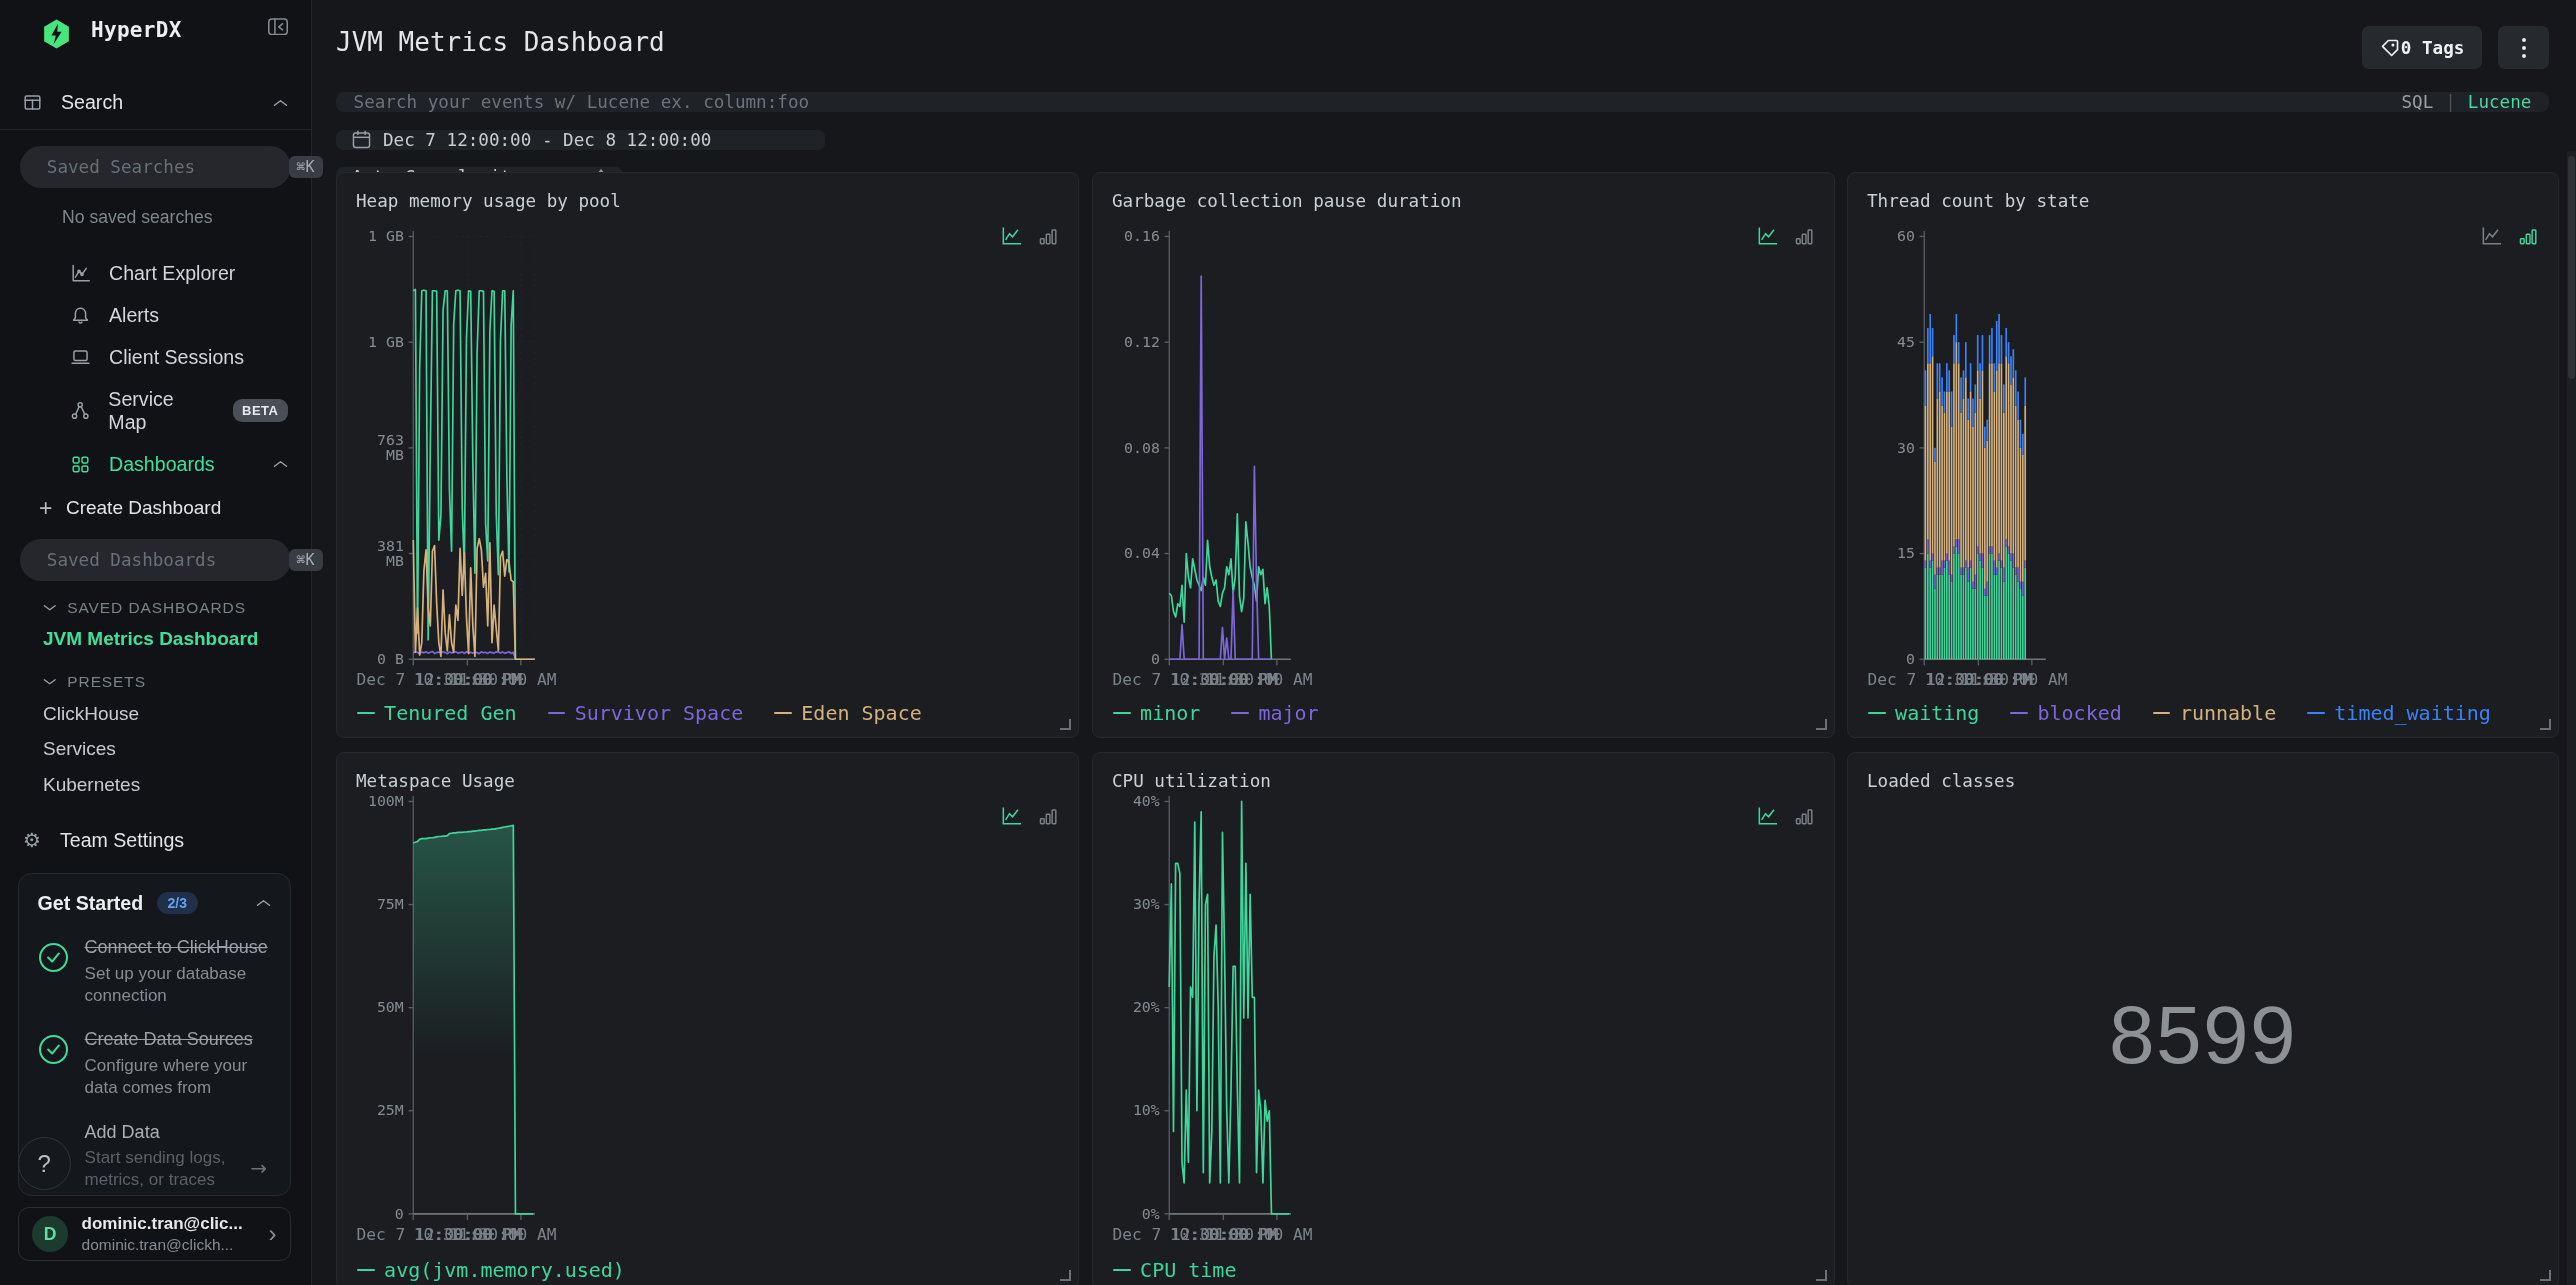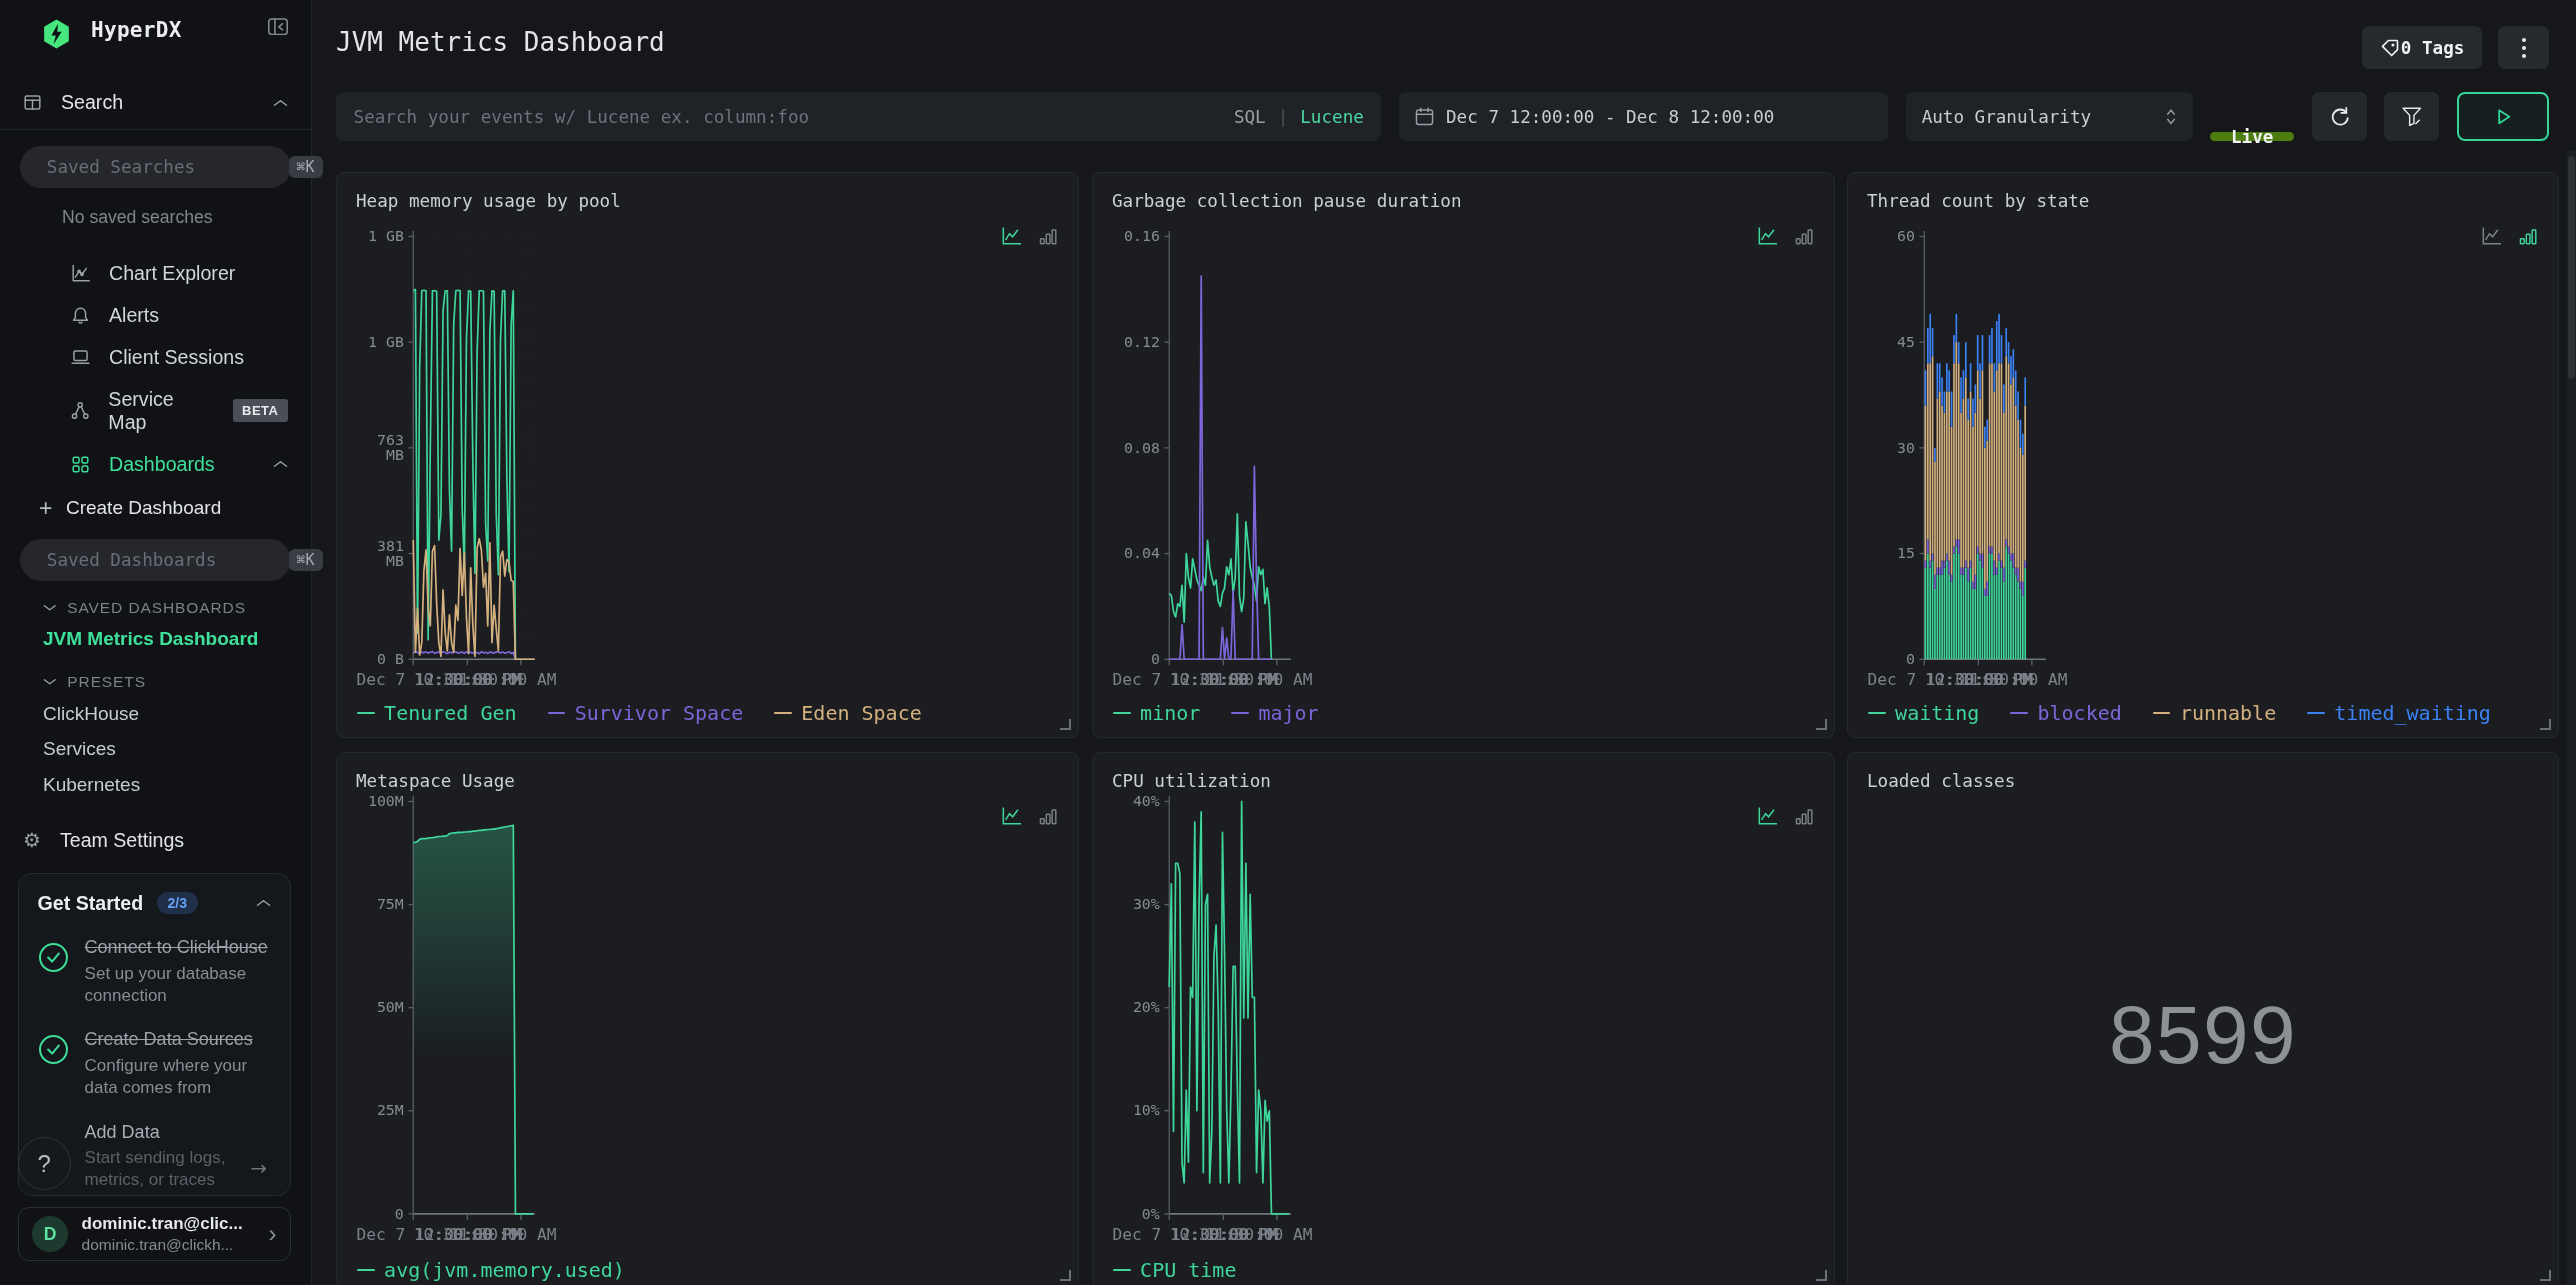--- a/index.html
+++ b/index.html
@@ -24,21 +24,21 @@
     font-size:17.6px; font-family:"DejaVu Sans Mono", monospace; }
   .side-input input::placeholder { color:#696f76; }
   .kbd { background:#393d43; color:#a6acb3; border-radius:6px; padding:2px 8px; font-size:15px;
     font-family:"DejaVu Sans Mono", monospace; }
   .empty-note { margin:19px 0 0 62px; font-size:17.6px; color:#80868d; }
   .nav { margin-top:24px;padding-left:48px; }
   .nav-item { display:flex; align-items:center; gap:19px; padding:9.5px 23px; cursor:pointer; }
   .nav-item .side-label { color:#d2d5d9; }
   .nav-item.active .side-label { color:#3ee09a; font-weight:normal; }
   .beta-badge { margin-left:auto; background:#4a4e57; color:#e8eaec; font-size:13px; font-weight:bold;
-    letter-spacing:0.5px; border-radius:3px; padding:4px 9.5px; }
+    letter-spacing:0.5px; border-radius:9px; padding:4px 9.5px; }
   .create-row { display:flex; align-items:center; gap:13.5px; padding:12px 23px 4px 39px; cursor:pointer; }
   .plus-glyph { font-size:23px; color:#b9bec4; line-height:19px; }
   .create-label { font-size:19px; color:#e2e4e7; }
   .section-head { display:flex; align-items:center; gap:10.8px; padding:17.6px 23px 5.4px 43px;
     color:#7b8289; font-size:15.5px; letter-spacing:0.9px; cursor:pointer; }
   .dash-link { padding:5.4px 23px 5.4px 43px; color:#3ee09a; font-weight:bold; font-size:19px; cursor:pointer; }
   .preset-item { padding:6.8px 23px 6.8px 43px; font-size:19px; color:#c7cbd0; cursor:pointer; }
   .team-row { display:flex; align-items:center; gap:19px; padding:16px 23px; margin-top:9.5px; cursor:pointer; }
   .gear-glyph { font-size:20px; color:#9aa0a7; font-family:"DejaVu Sans", sans-serif; }
 
@@ -79,21 +79,21 @@
   .page-title { position:absolute; left:24px; top:27px; font-size:26px; color:#e3e5e8;
     font-family:"DejaVu Sans Mono", monospace; }
   .top-right { position:absolute; top:26px; right:27px; display:flex; gap:16px; }
   .btn { background:#26292d; border-radius:6.8px; display:flex; align-items:center; justify-content:center;
     gap:1px; cursor:pointer; }
   .tags-btn { height:43px; padding:0 17.6px; color:#f0f2f4; font-weight:bold; font-size:17.6px;
     font-family:"DejaVu Sans Mono", monospace; }
   .kebab-btn { height:43px; width:51px; flex-direction:column; gap:4px; }
   .kebab-btn i { width:4px; height:4px; border-radius:50%; background:#e8eaec; }
 
-  .controls { position:absolute; left:24px; right:27px; top:92px; height:49px; display:flex; gap:17.6px; }
+  .controls { position:absolute; left:24px; right:27px; top:92px; height:49px; display:flex; gap:17.6px;flex-direction:column; }
   .search-box { flex:1; background:#1f2227; border-radius:8px; display:flex; align-items:center;
     padding:0 17.6px; gap:13.5px; }
   .search-box input { flex:1; background:transparent; border:none; outline:none; color:#c9ccd1;
     font-size:17.6px; font-family:"DejaVu Sans Mono", monospace; }
   .search-box input::placeholder { color:#6c737a; }
   .lang-toggle { display:flex; gap:12px; font-size:17.6px; font-family:"DejaVu Sans Mono", monospace; }
   .lang-sql { color:#9aa0a6; cursor:pointer; }
   .lang-sep { color:#4a4f55; }
   .lang-lucene { color:#4ad8a2; cursor:pointer; }
   .ctl { background:#1f2227; border-radius:6.8px; display:flex; align-items:center; gap:12px;

